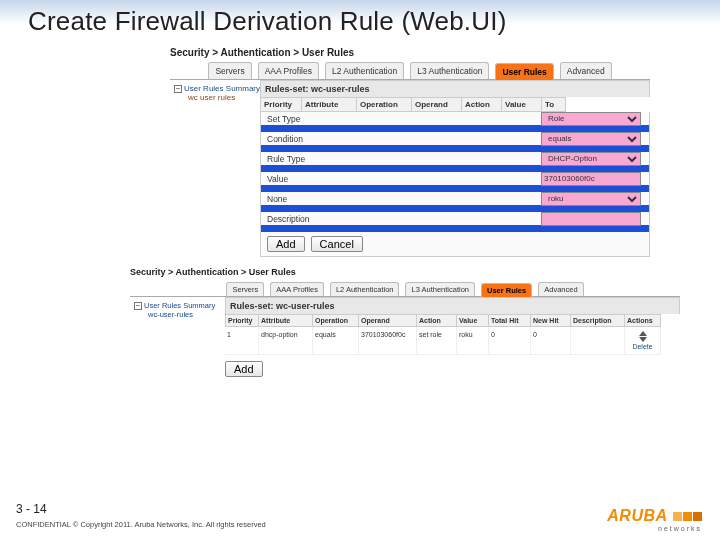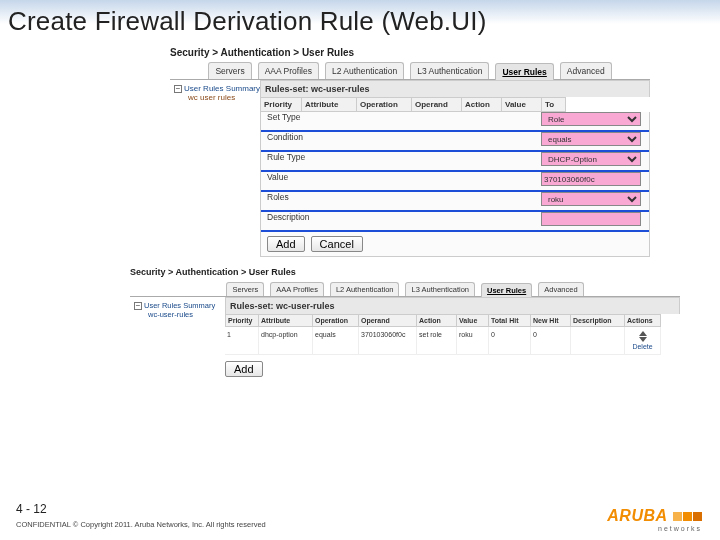--- a/index.html
+++ b/index.html
@@ -1,38 +1,38 @@
 <!DOCTYPE html>
 <html><head>
 <meta charset="utf-8">
 <style>
   * { box-sizing: border-box; margin: 0; padding: 0; }
   body { font-family: Arial, Helvetica, sans-serif; width: 720px; height: 540px; background: #fff; position: relative; overflow: hidden; }
   .topstripe { position: absolute; top: 0; left: 0; right: 0; height: 40px; background: linear-gradient(180deg, #5a8bc4 0%, #ffffff 60%); opacity: 0.35; }
-  .title { position: relative; z-index: 2; font-size: 26px; color: #222; padding: 6px 0 8px 8px; letter-spacing: 0.2px; }
+  .title { position: relative; z-index: 2; font-size: 26px; color: #222; padding: 6px 0 8px 28px; letter-spacing: 0.2px; }
   .panel { position: relative; z-index: 2; margin: 0 0 0 170px; width: 480px; font-size: 9px; color: #333; }
   .breadcrumb { font-weight: bold; font-size: 10px; color: #222; padding: 2px 0 4px 0; }
   .tabs { display: flex; align-items: flex-end; border-bottom: 1px solid #aaa; height: 18px; gap: 6px; justify-content: center; }
   .tab { padding: 3px 6px; font-size: 8.5px; color: #333; background: #f0f0f0; border: 1px solid #bbb; border-bottom: none; border-radius: 3px 3px 0 0; cursor: pointer; }
-  .tab.active { background: #e5e5e5; font-weight: bold; color: #000; position: relative; top: 1px; text-decoration: underline; }
+  .tab.active { background: #f97316; font-weight: bold; color: #000; position: relative; top: 1px; }
   .body { display: flex; }
   .tree { width: 90px; padding: 4px 4px; font-size: 8px; color: #1a4a8a; }
   .tree .node { color: #1a4a8a; white-space: nowrap; }
   .tree .root { font-weight: normal; }
   .tree .child { margin-left: 14px; color: #8a4a1a; }
   .tree .minus { display: inline-block; width: 8px; height: 8px; border: 1px solid #777; line-height: 6px; text-align: center; font-size: 8px; margin-right: 2px; color:#333; }
   .content { flex: 1; }
   .rules-header { background: #e8e8e8; padding: 3px 4px; font-weight: bold; font-size: 9px; border: 1px solid #ccc; border-bottom: none; }
   .grid { display: grid; grid-template-columns: 42px 55px 55px 50px 40px 40px 24px; font-size: 8px; }
   .grid .th { background: #f1f1f1; border: 1px solid #ccc; border-left: none; padding: 2px 3px; font-weight: bold; }
   .grid .th:first-child { border-left: 1px solid #ccc; }
   .none { border: 1px solid #ccc; border-top: none; padding: 3px 4px; font-size: 8px; background:#fff; }
   .section-title { margin-top: 6px; font-weight: bold; font-size: 9px; padding: 3px 4px; background:#eee; border:1px solid #ccc; }
   .form { border:1px solid #ccc; border-top:none; background:#fbfbfb; }
-  .row { display: flex; align-items: flex-start; height: 20px; border-bottom: 2px solid #1d4ed8; }
+  .row { display: flex; align-items: center; height: 20px; border-bottom: 7px solid #1d4ed8; }
   .row:last-child { border-bottom: none; }
   .row .lbl { width: 100px; padding-left: 6px; font-size: 8.5px; color:#333; }
   .row .field { flex: 1; display:flex; align-items:center; justify-content:flex-end; padding-right:8px; }
   select, input[type=text] { font-size: 8px; height: 14px; border: 1px solid #888; background:#f9a8d4; color:#333; padding: 0 2px; }
   select { width: 100px; }
   input[type=text] { width: 100px; }
   .btns { padding: 4px 6px; display: flex; gap: 6px; }
   .btn { font-size: 11px; padding: 1px 8px; border: 1px solid #888; background: linear-gradient(#fff,#e6e6e6); cursor: pointer; border-radius:2px; }
 
   .panel2 { position: relative; z-index:2; margin: 8px 0 0 130px; width: 550px; font-size: 8px; color:#333; }
@@ -111,21 +111,21 @@
               <select><option>DHCP-Option</option></select>
             </div>
         </div>
         <div class="row">
           <div class="lbl">Value</div>
           <div class="field">
               <input type="text" value="370103060f0c" style="">
             </div>
         </div>
         <div class="row">
-          <div class="lbl">Roles</div>
+          <div class="lbl">None</div>
           <div class="field">
               <select><option>roku</option></select>
             </div>
         </div>
         <div class="row">
           <div class="lbl">Description</div>
           <div class="field">
               <input type="text" value="" style="">
             </div>
         </div>
@@ -183,20 +183,20 @@
         </div>
       </div>
       <div style="padding:6px 0;">
         <button class="btn">Add</button>
       </div>
     </div>
   </div>
 </div>
 
 <div class="footer">
-  <div class="pagenum">4 - 12</div>
+  <div class="pagenum">3 - 14</div>
   <div class="conf">CONFIDENTIAL © Copyright 2011. Aruba Networks, Inc. All rights reserved</div>
   <div class="logo">
     <span class="brand">ARUBA</span>
     <span class="box a"></span><span class="box b"></span><span class="box c"></span>
     <div class="sub">networks</div>
   </div>
 </div>
 
 </body></html>

